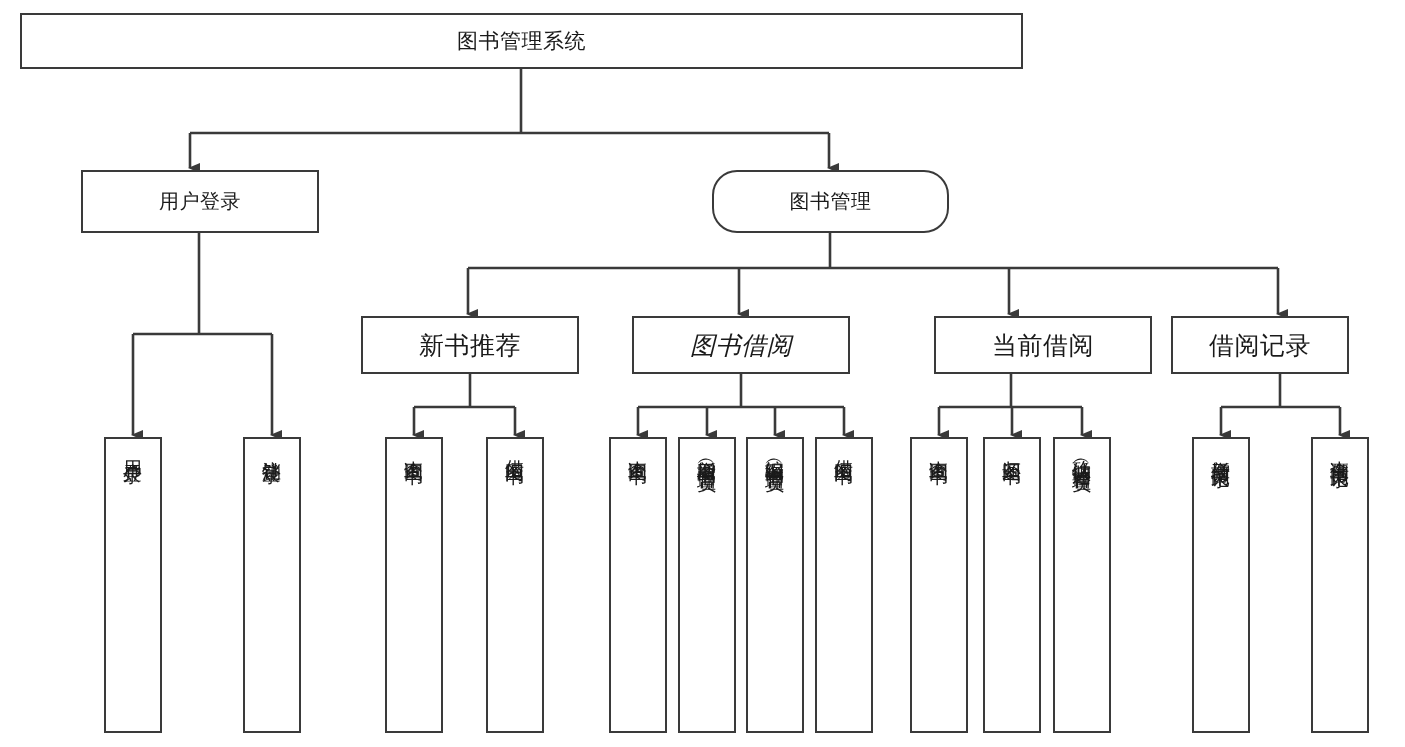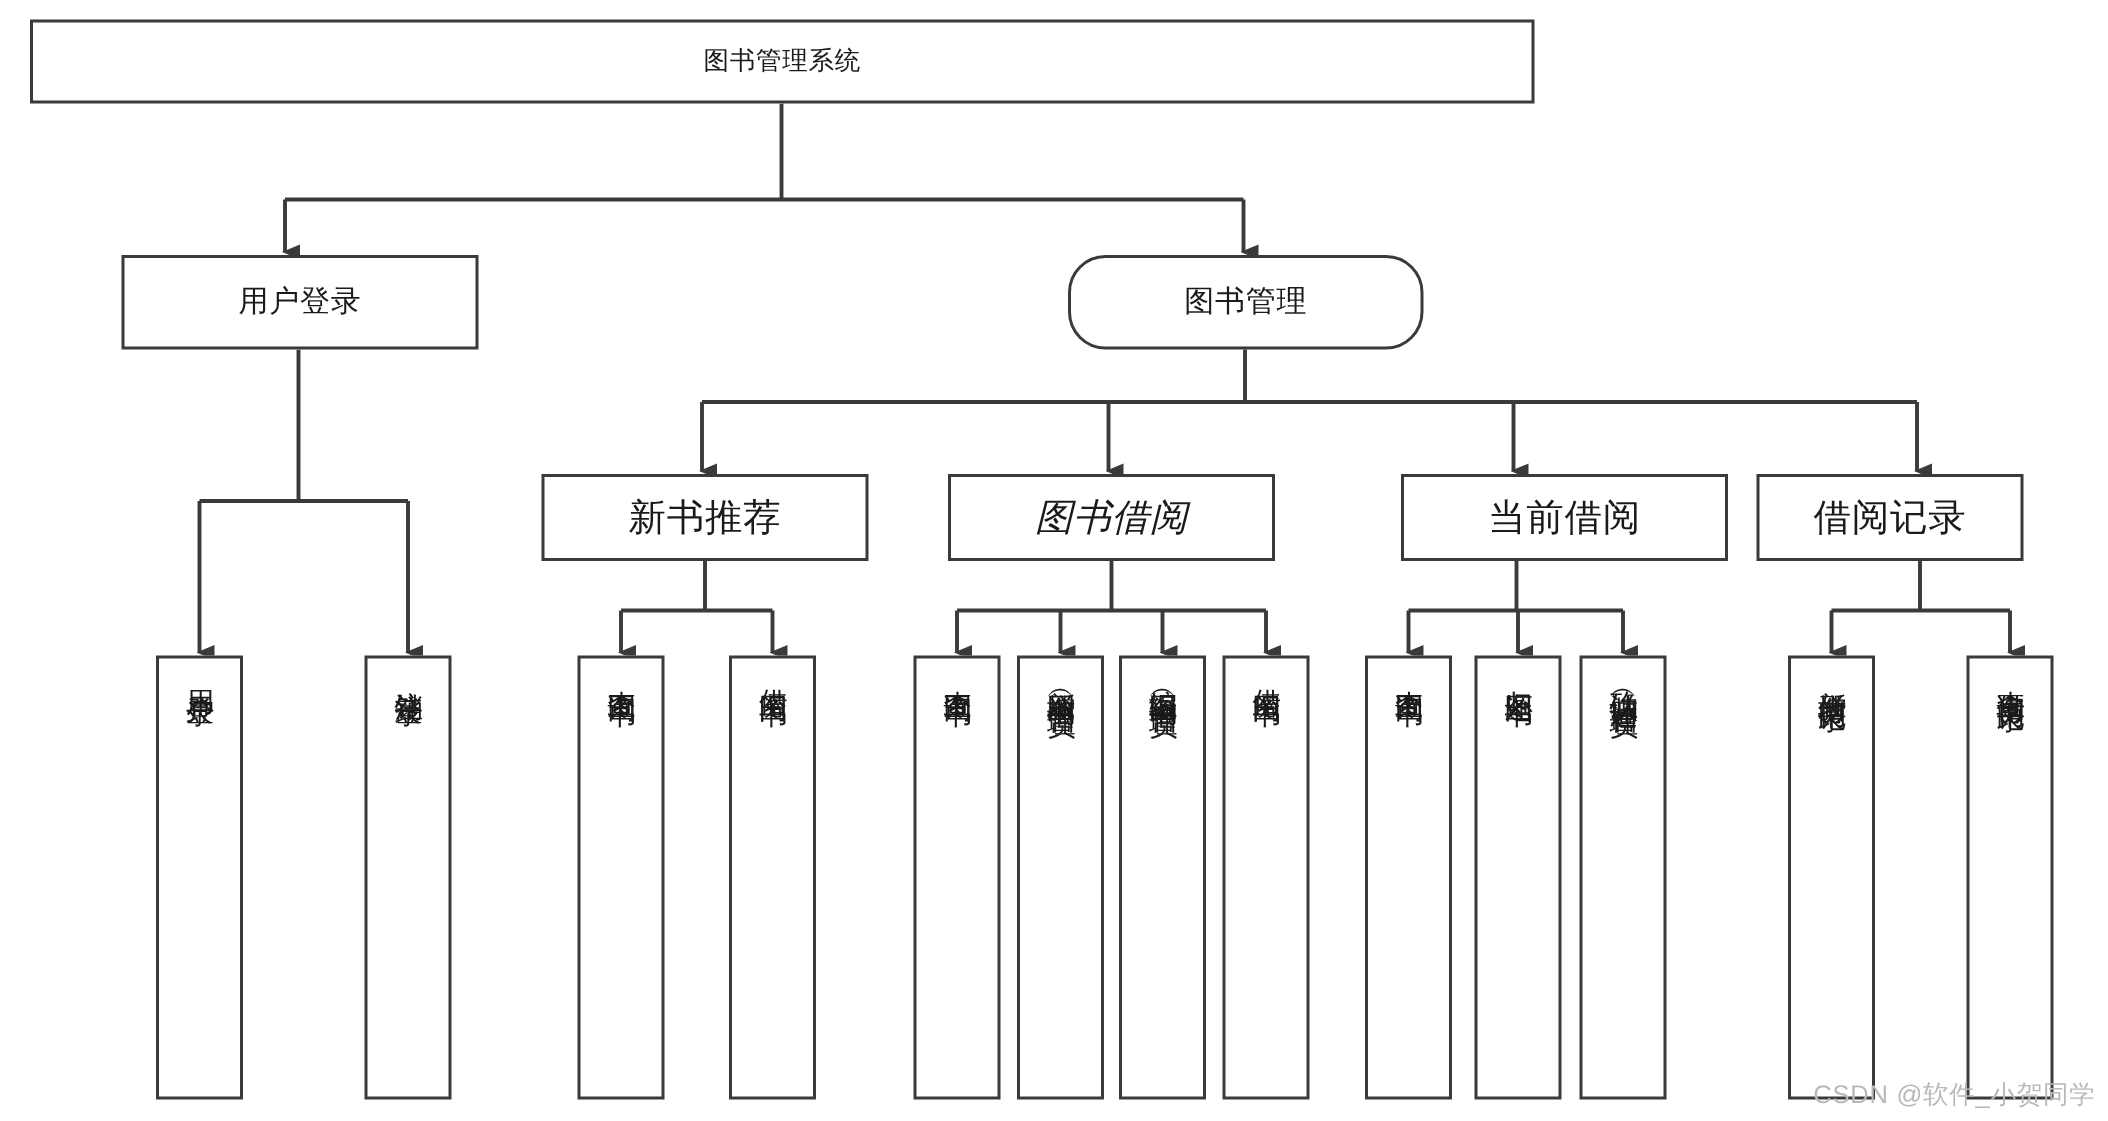--- a/index.html
+++ b/index.html
@@ -49,21 +49,21 @@
     align-items: flex-start;
     padding-top: 6px;
   }
   .node.vertical .node-label {
     writing-mode: vertical-rl;
     text-orientation: upright;
     letter-spacing: 2px;
     line-height: 1;
     margin: 0 auto;
   }
-  .lvl-root .node-label { font-size: 17px; }
+  .lvl-root .node-label { font-size: 21px; }
   .lvl-2 .node-label { font-size: 20px; }
   .lvl-3 .node-label { font-size: 25px; }
   .lvl-leaf .node-label { font-size: 19px; }
   #watermark {
     position: absolute;
     right: 8px;
     bottom: 6px;
     font-size: 17px;
     color: #b9b9b9;
     letter-spacing: 0.5px;
@@ -174,14 +174,13 @@
         <span class="node-label">确认归还（管理员）</span>
       </div>
       <div class="node lvl-leaf vertical" style="left: 1192px; top: 437px; width: 58px; height: 296px;">
         <span class="node-label">新增借阅记录</span>
       </div>
       <div class="node lvl-leaf vertical" style="left: 1311px; top: 437px; width: 58px; height: 296px;">
         <span class="node-label">查询借阅记录</span>
       </div>
     </div>
 
-  <div id="watermark">CSDN @软件_小贺同学</div>
 </div>
 
 </body></html>

